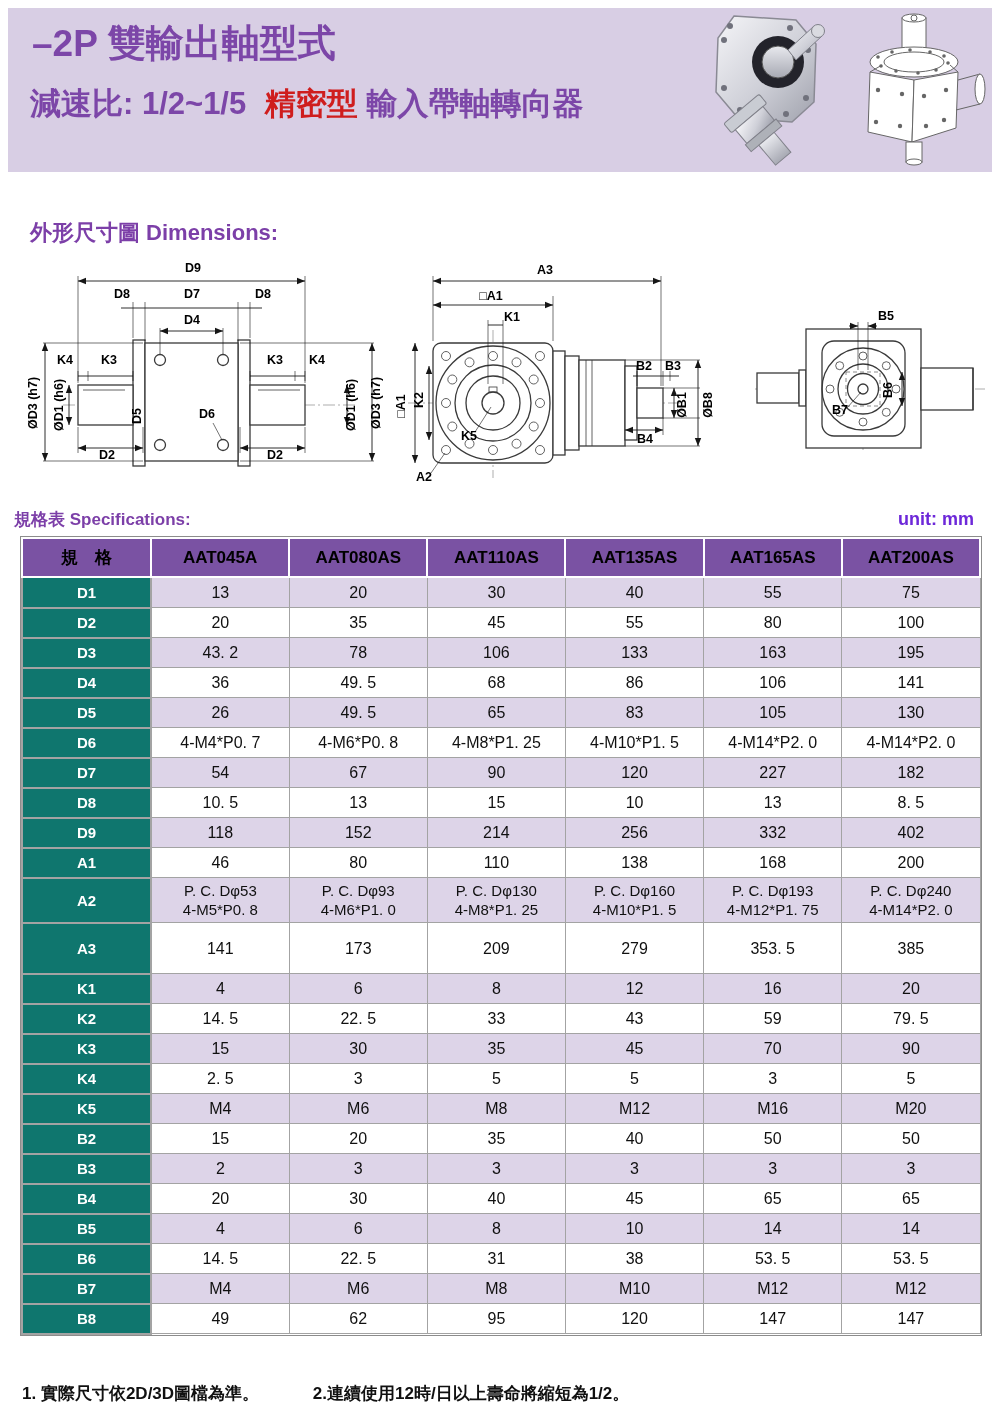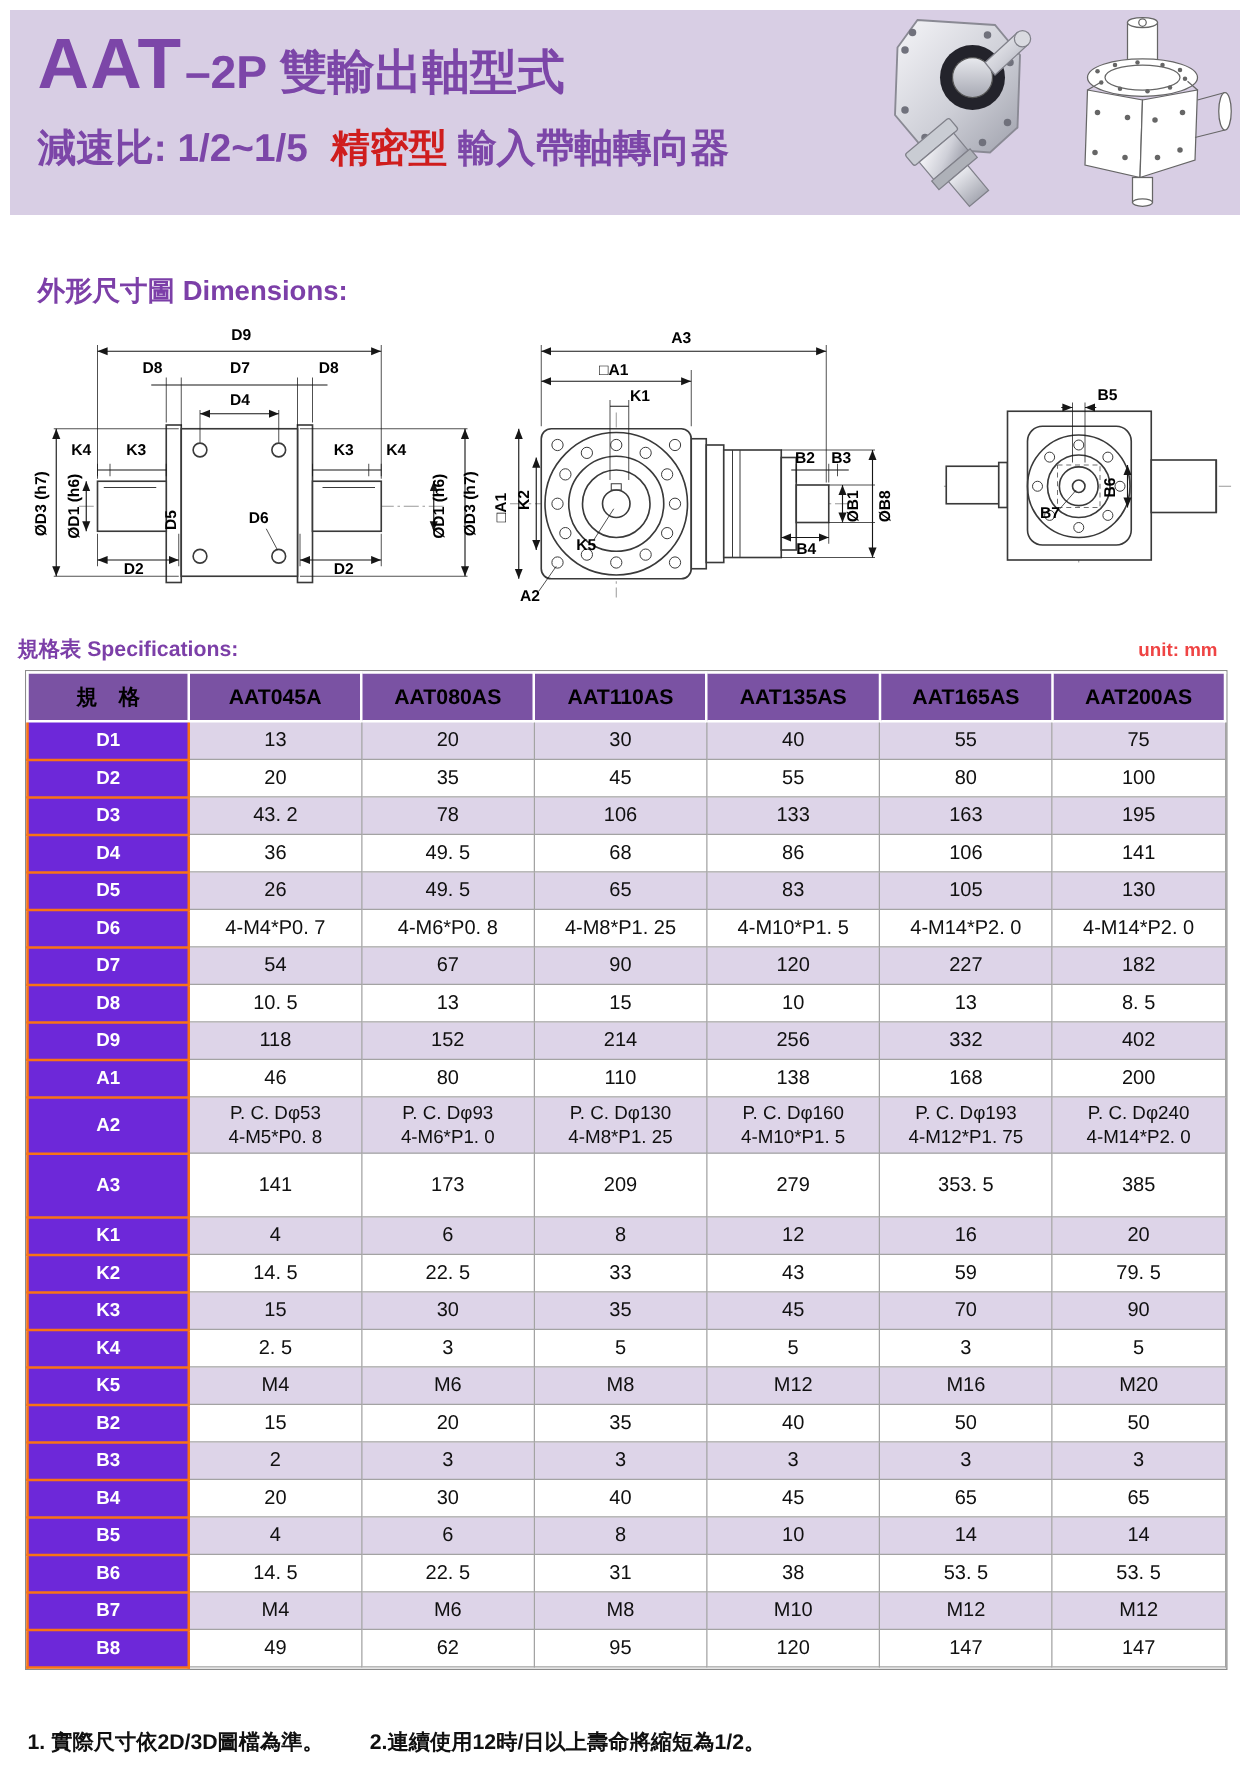--- a/index.html
+++ b/index.html
@@ -30,56 +30,55 @@
   .ext{stroke:#161616;stroke-width:0.6;fill:none;}
   .cl{stroke:#8a8a8a;stroke-width:0.7;stroke-dasharray:12 3 2 3;fill:none;}
   .dsh{stroke:#5a5a5a;stroke-width:0.7;stroke-dasharray:4 3;fill:none;}
   .dimtxt{font-family:"Liberation Sans",sans-serif;font-size:12.5px;font-weight:bold;
           fill:#000;text-anchor:middle;}
 
   
   .specs-head{position:absolute;left:14px;top:508px;width:960px;display:flex;
               justify-content:space-between;align-items:baseline;}
   .specs-head h3{margin:0;font-size:17px;font-weight:bold;color:#7c3fa8;}
-  .specs-head .unit{font-size:15px;font-weight:bold;color:#ef4444;}
+  .specs-head .unit{font-size:18px;font-weight:bold;color:#6d28d9;}
   .table-wrap{position:absolute;left:20px;top:536px;width:960px;border:1px solid #8c8c8c;}
   table{width:100%;border-collapse:collapse;table-layout:fixed;}
   thead th{background:#7a52a3;color:#000000;font-size:17px;font-weight:bold;
            padding:7px 2px;border:2px solid #ffffff;}
   thead th:first-child,tbody th{width:123px;}
-  tbody th{background:#6d28d9;color:#fff;font-size:15px;font-weight:bold;
-           border:2px solid #f97316;padding:2px;}
+  tbody th{background:#0f766e;color:#fff;font-size:15px;font-weight:bold;
+           border:2px solid #a3a3a3;padding:2px;}
   tbody td{font-size:16px;color:#101010;text-align:center;padding:4px 2px;line-height:21px;
            border:1px solid #a3a3a3;white-space:pre-line;}
   tbody tr:nth-child(odd) td{background:#ddd4e8;}
   tbody tr:nth-child(even) td{background:#ffffff;}
   tbody tr:nth-child(11) td{font-size:15px;line-height:19px;padding:3px 2px;}
   tbody tr:nth-child(12) td,tbody tr:nth-child(12) th{height:42px;}
 
   
   .footnotes{position:absolute;left:22px;top:1382px;font-size:17px;font-weight:bold;color:#101010;}
-  .footnotes .n1{margin-right:32px;}
+  .footnotes .n1{margin-right:49px;}
 </style>
 </head>
 <body>
 
 <svg width="0" height="0" style="position:absolute">
   <defs>
     <marker id="arw" viewBox="0 0 10 8" refX="10" refY="4" markerWidth="9" markerHeight="8" orient="auto-start-reverse">
         <path d="M0,0 L10,4 L0,8 z" fill="#161616"></path>
       </marker>
   </defs>
 </svg>
 
 <div class="page">
 
   <header class="banner">
     <div class="titles">
       <div class="t1">
-        <span class="brand">AAT</span>
         <span class="model">–2P</span>
         <span class="cn">雙輸出軸型式</span>
       </div>
       <div class="t2">
         <span>減速比: 1/2~1/5</span>
         <span class="hl">精密型</span>
         <span>輸入帶軸轉向器</span>
       </div>
     </div>
 

